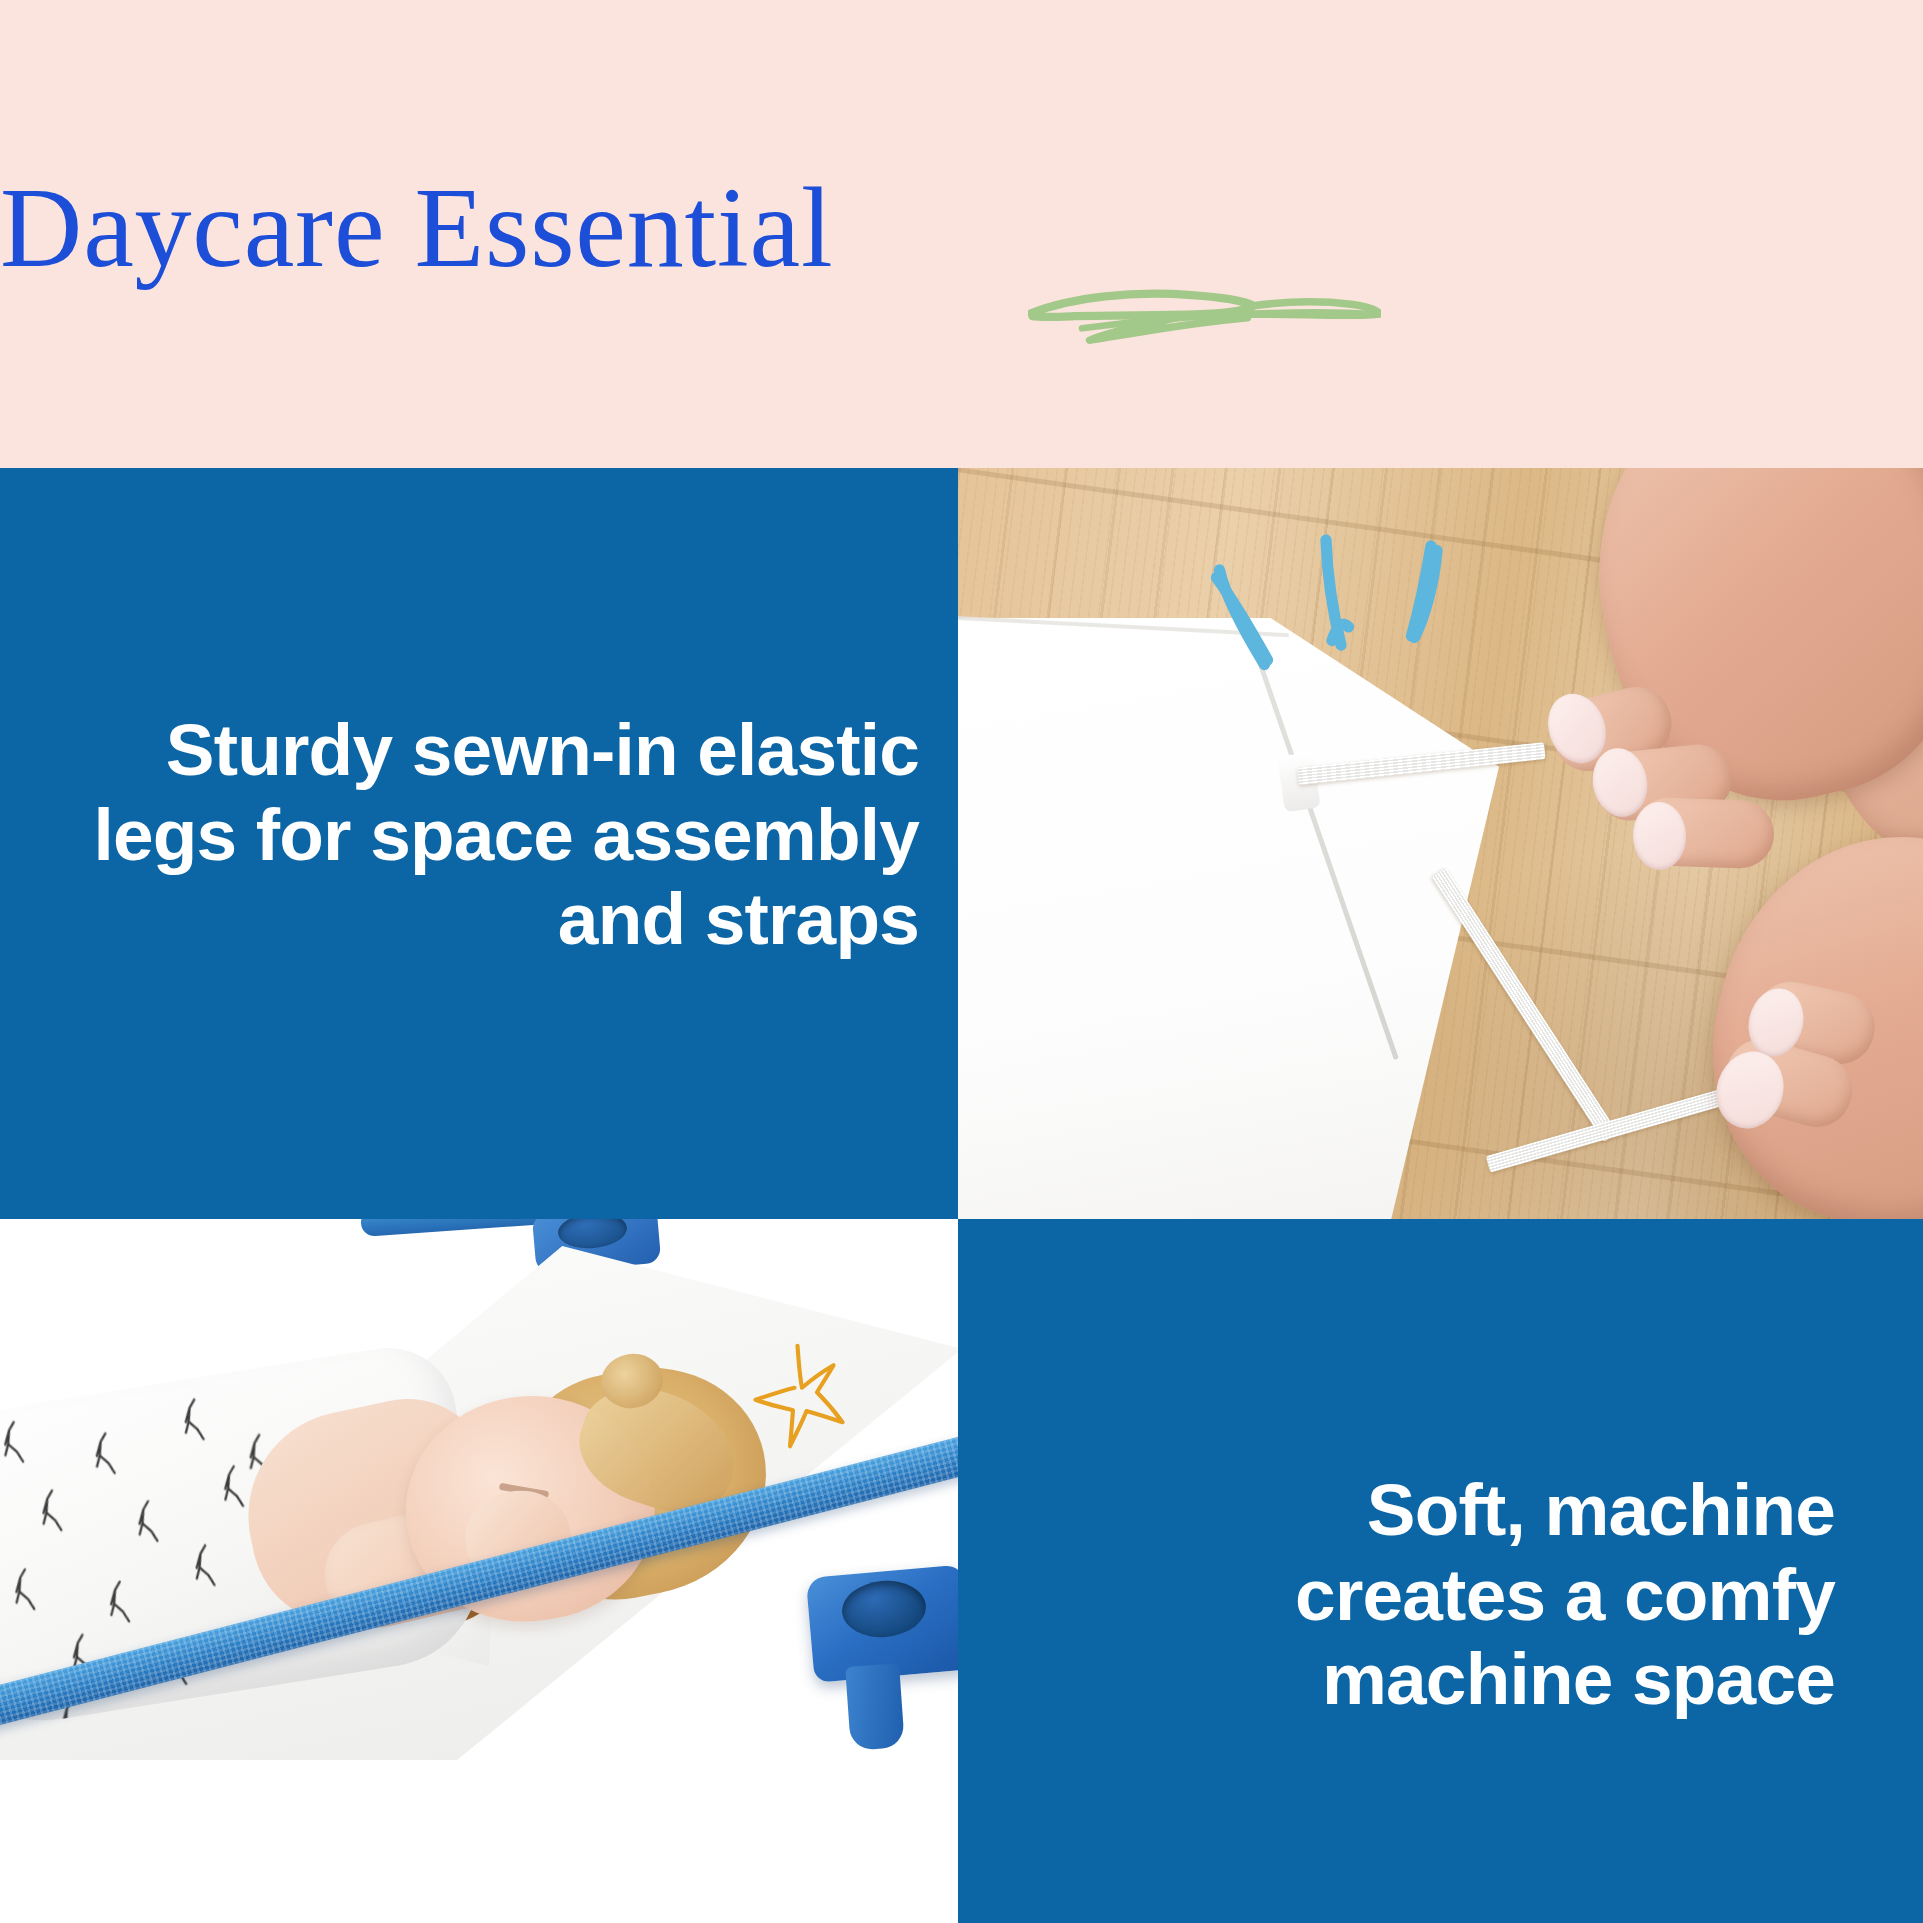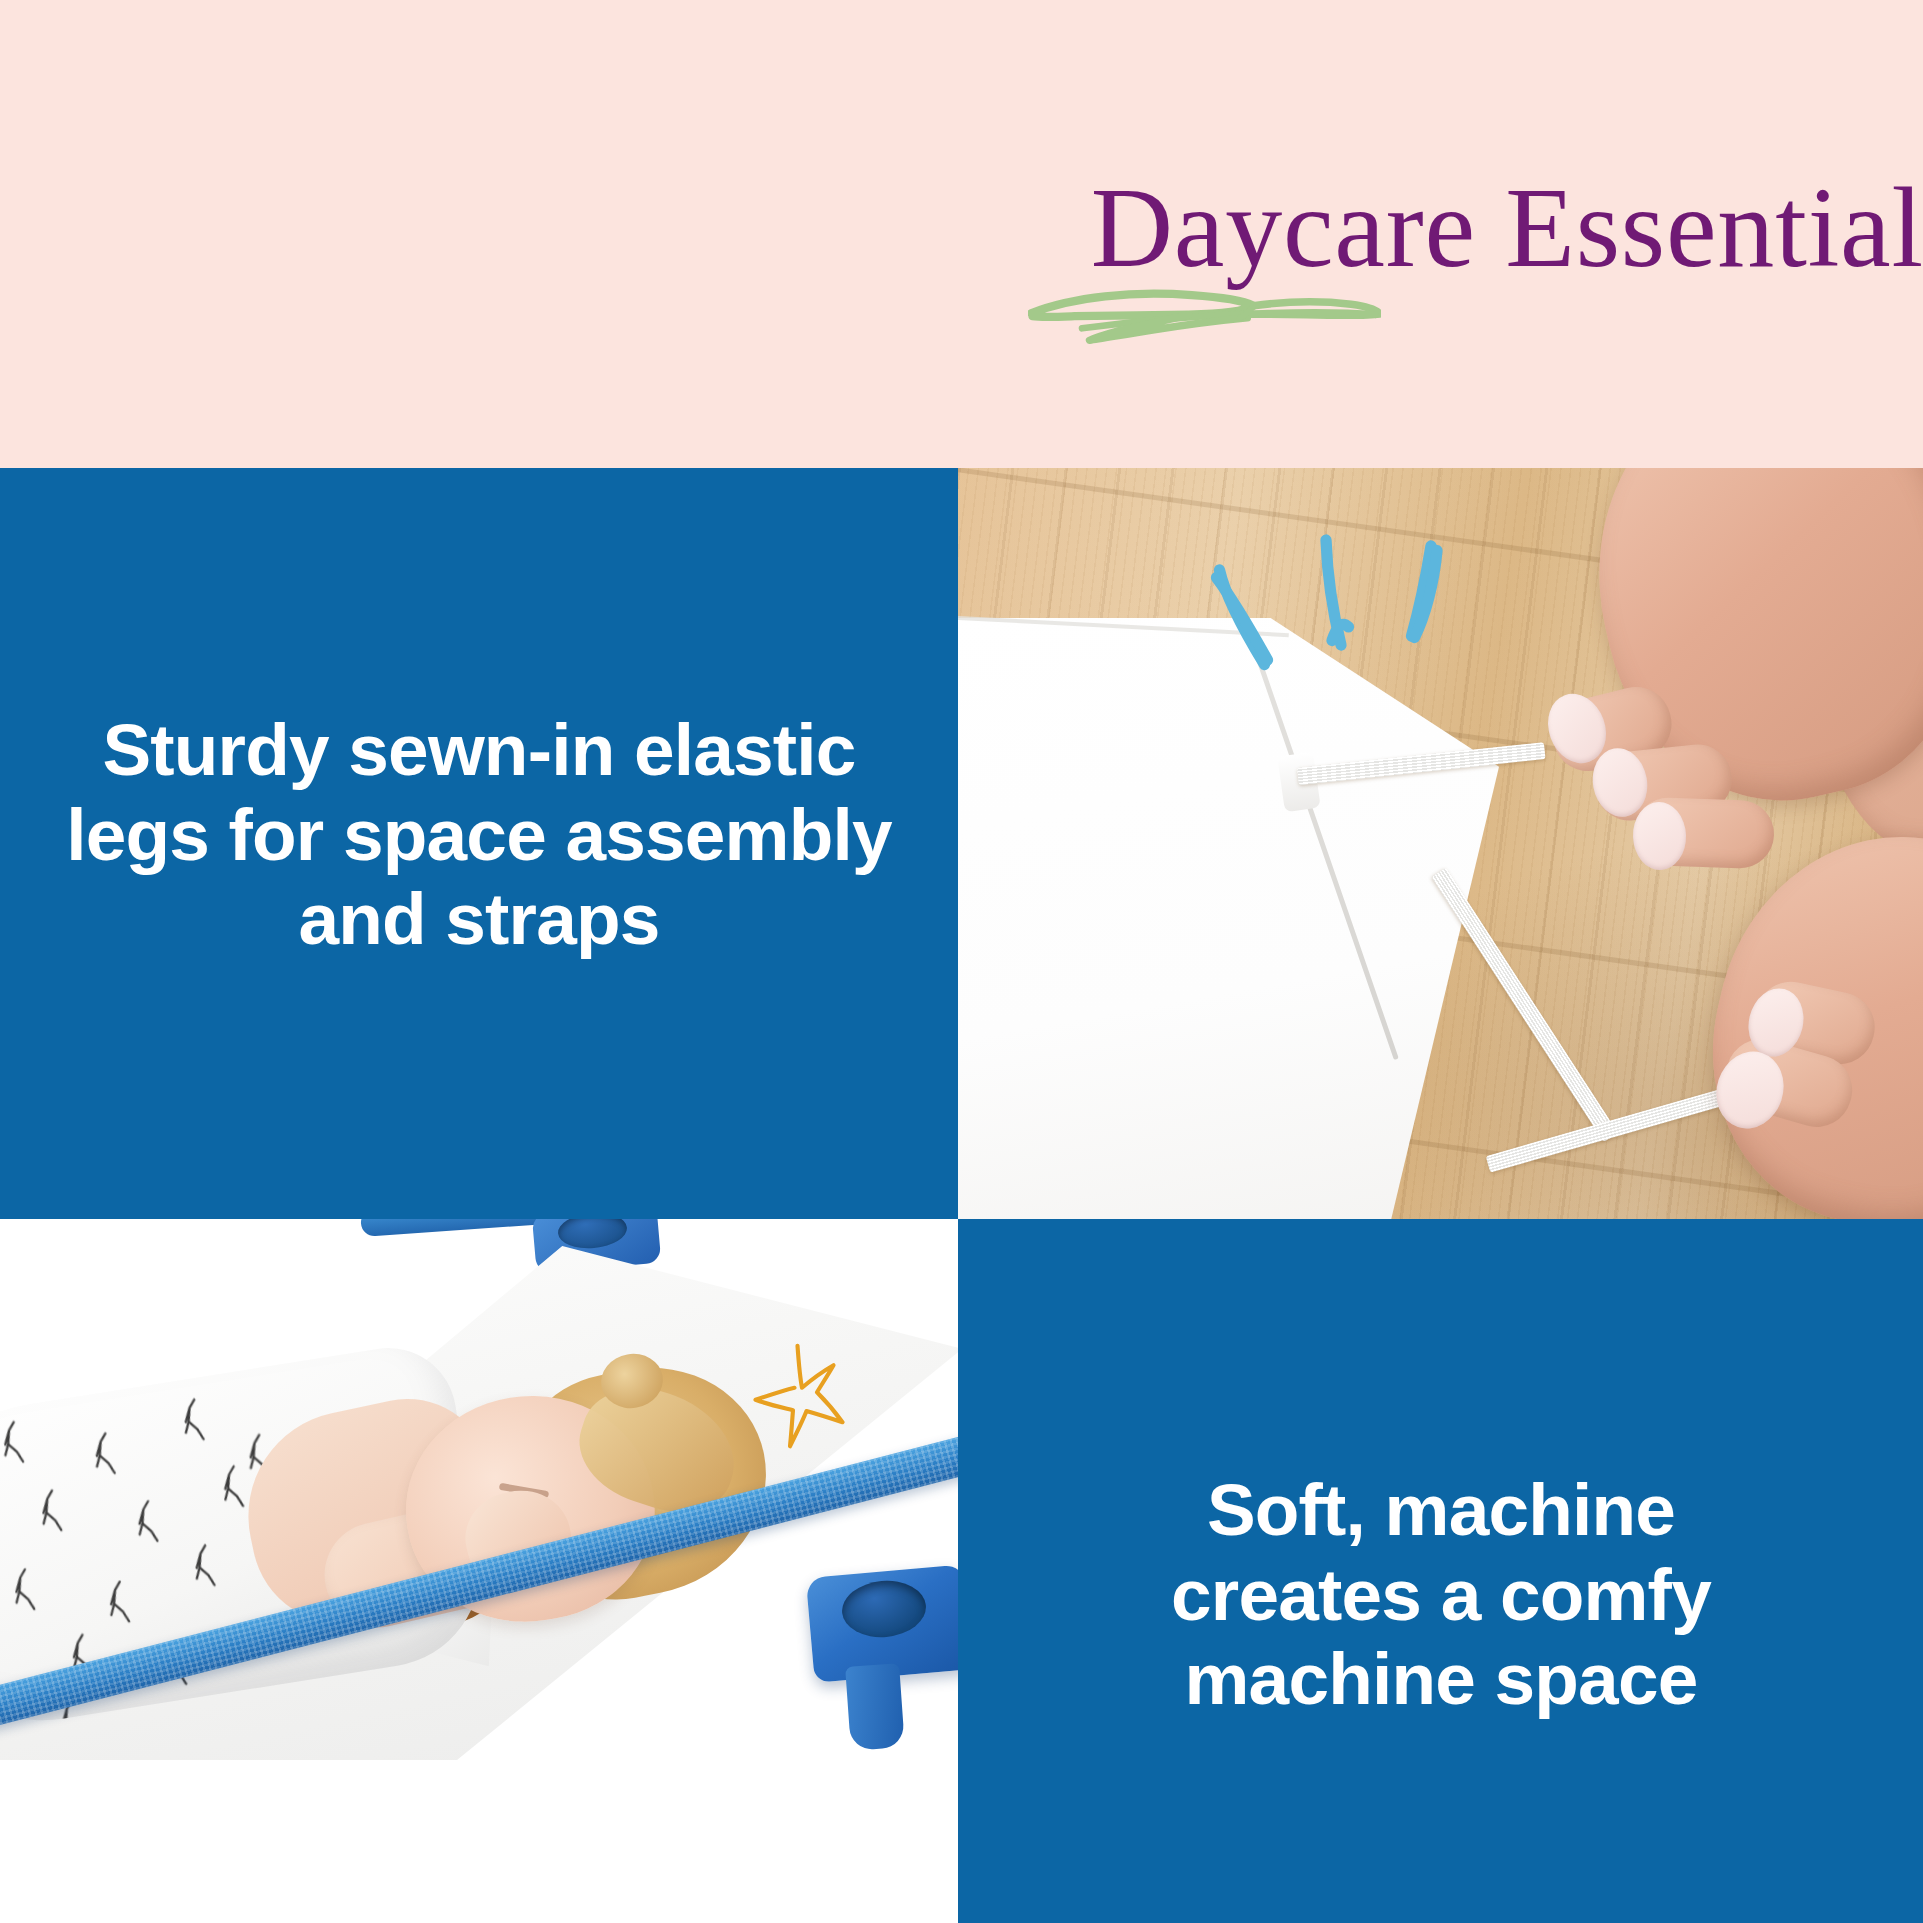--- a/index.html
+++ b/index.html
@@ -5,43 +5,43 @@
   html,body{margin:0;padding:0;background:#fff;}
   body{width:1924px;height:1924px;overflow:hidden;
        font-family:"Liberation Sans",sans-serif;}
 
   #page{position:relative;width:1924px;height:1924px;background:#ffffff;}
 
   
   #header{position:absolute;left:0;top:0;width:1924px;height:468px;
           background:#fce4de;overflow:hidden;}
   #header-title{position:absolute;left:0;top:171px;width:1924px;
-          text-align:right;
+          text-align:left;
           font-family:"Liberation Serif","DejaVu Serif",serif;
           font-size:114px;line-height:1.0;font-weight:400;
-          color:#701a75;letter-spacing:0.8px;white-space:nowrap;}
+          color:#1d4ed8;letter-spacing:0.8px;white-space:nowrap;}
   #header-flourish{position:absolute;left:1028px;top:280px;
           width:353px;height:83px;}
 
   
   .quad{position:absolute;overflow:hidden;}
   #q-tl{left:0;top:468px;width:958px;height:751px;background:#0c66a5;}
   #q-tr{left:958px;top:468px;width:966px;height:751px;background:#e8c69a;}
   #q-bl{left:0;top:1219px;width:958px;height:705px;background:#ffffff;}
   #q-br{left:958px;top:1219px;width:966px;height:705px;background:#0c66a5;}
 
   
   .feature-text{position:absolute;left:0;width:100%;
         text-align:center;color:#ffffff;
         font-family:"Liberation Sans",sans-serif;
         font-weight:700;font-size:73px;line-height:1.16;
         letter-spacing:-0.8px;}
   #tl-text{top:240px;padding:0 39px;box-sizing:border-box;}
   #br-text{top:209px;padding:0 89px;box-sizing:border-box;margin-top:40px;}
-  .feature-text .ln{display:block;}
+  .feature-text .ln{display:block;text-align:right;}
 
   
   #wood{position:absolute;inset:0;
      background:
       linear-gradient(105deg, rgba(255,255,255,.10) 0%, rgba(0,0,0,.05) 100%),
       repeating-linear-gradient(97deg,
         rgba(170,120,60,.10) 0px, rgba(170,120,60,.10) 1.5px,
         rgba(255,255,255,0) 1.5px, rgba(255,255,255,0) 9.8px),
       repeating-linear-gradient(97deg,
         rgba(140,95,45,.13) 0px, rgba(140,95,45,.13) 3px,

